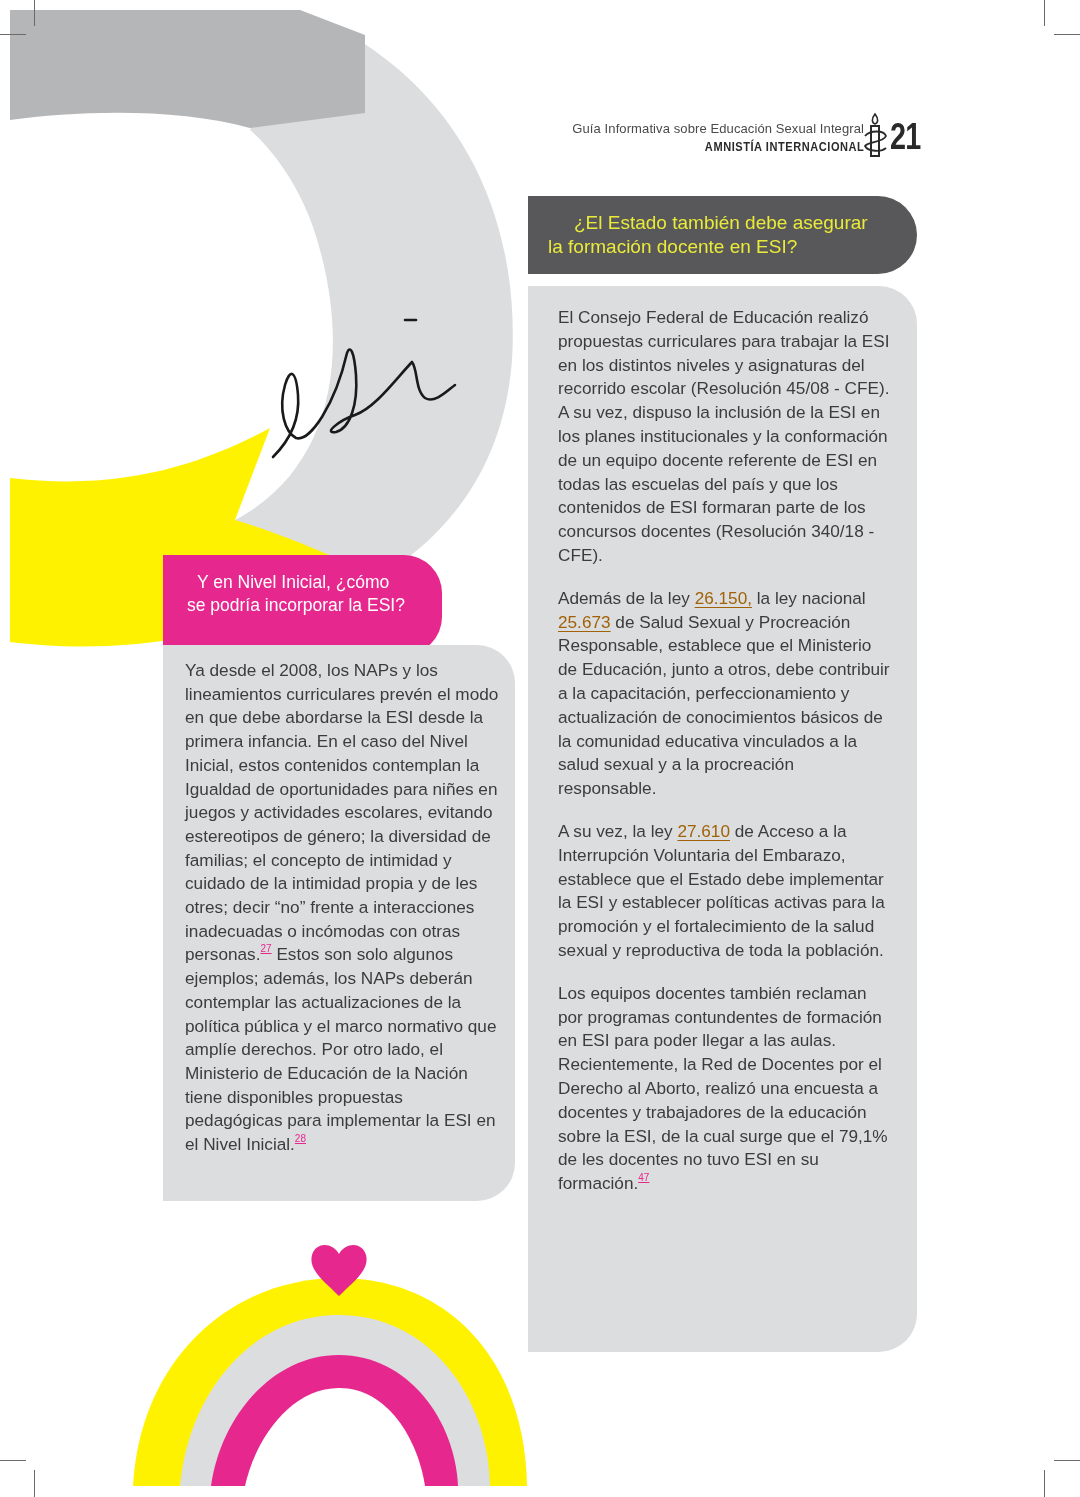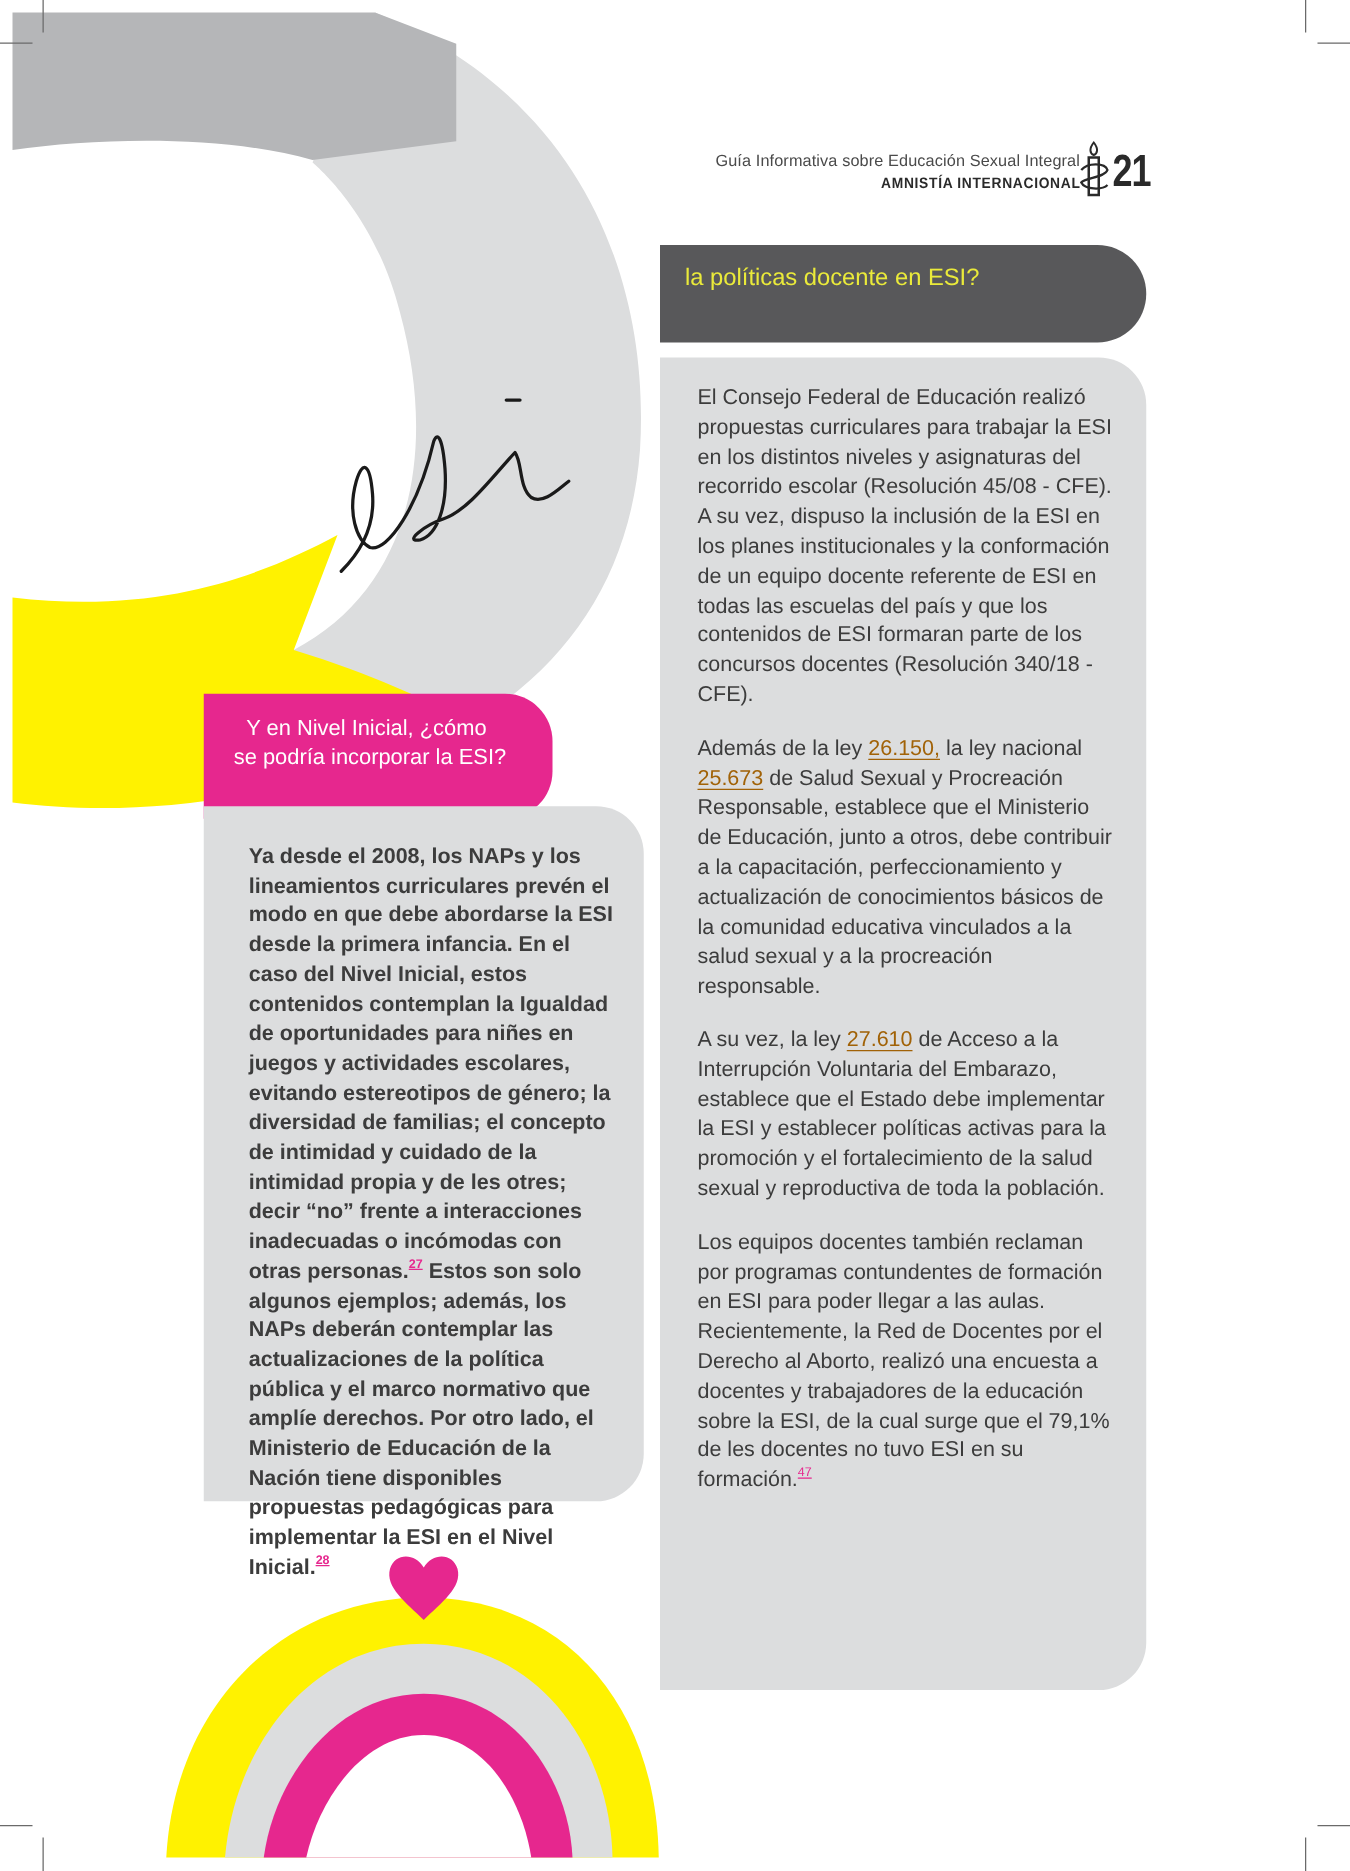--- a/index.html
+++ b/index.html
@@ -46,21 +46,21 @@
       box-sizing: border-box; padding: 16px 0 0 24px;
     }
     .q-pink .l1 { padding-left: 10px; display: block; }
 
     .card-left {
       position: absolute; left: 163px; top: 645px; width: 352px; height: 556px;
       background: #dcddde; border-radius: 0 38px 38px 0;
       box-sizing: border-box; padding: 14px 10px 0 22px;
       font-size: 17.2px; line-height: 23.7px; color: #3c3c3c;
     }
-    .card-left p { margin: 14px; font-weight: bold; }
+    .card-left p { margin: 0; }
 
     .link { color: #a16207; text-decoration: underline; text-underline-offset: 3px; }
     sup.fn { font-size: 10px; color: #e6278e; text-decoration: underline; vertical-align: 8px; line-height: 0; }
 
     .crop { position: absolute; background: #6a6a6a; }
   </style>
 </head>
 <body>
 
 <svg class="deco" width="1080" height="1497" viewBox="0 0 1080 1497">
@@ -109,21 +109,22 @@
   <div><span class="header-org">AMNISTÍA INTERNACIONAL</span></div>
 </div>
 <svg class="logo" width="26" height="46" viewBox="0 0 26 46">
   <path d="M 13 2 C 9 7, 10 11, 13 12 C 16 11, 17 7, 13 2 Z" fill="none" stroke="#2a2a2a" stroke-width="1.6"></path>
   <rect x="9" y="14" width="8" height="30" fill="none" stroke="#2a2a2a" stroke-width="2"></rect>
   <path d="M 3 24 C 8 18, 22 18, 24 24 C 22 30, 6 30, 3 34 C 6 40, 20 40, 24 36" fill="none" stroke="#2a2a2a" stroke-width="1.8"></path>
 </svg>
 <div class="page-num">21</div>
 
 <div class="q-dark">
-  <span>la políticas docente en ESI?</span>
+  <span class="l1">¿El Estado también debe asegurar</span>
+  <span>la formación docente en ESI?</span>
 </div>
 
 <div class="card-right">
   <p>El Consejo Federal de Educación realizó propuestas curriculares para trabajar la ESI en los distintos niveles y asignaturas del recorrido escolar (Resolución 45/08 - CFE). A su vez, dispuso la inclusión de la ESI en los planes institucionales y la conformación de un equipo docente referente de ESI en todas las escuelas del país y que los contenidos de ESI formaran parte de los concursos docentes (Resolución 340/18 - CFE).</p>
   <p><span>Además de la ley </span><span class="link">26.150,</span><span> la ley nacional </span><span class="link">25.673</span><span> de Salud Sexual y Procreación Responsable, establece que el Ministerio de Educación, junto a otros, debe contribuir a la capacitación, perfeccionamiento y actualización de conocimientos básicos de la comunidad educativa vinculados a la salud sexual y a la procreación responsable.</span></p>
   <p><span>A su vez, la ley </span><span class="link">27.610</span><span> de Acceso a la Interrupción Voluntaria del Embarazo, establece que el Estado debe implementar la ESI y establecer políticas activas para la promoción y el fortalecimiento de la salud sexual y reproductiva de toda la población.</span></p>
   <p><span>Los equipos docentes también reclaman por programas contundentes de formación en ESI para poder llegar a las aulas. Recientemente, la Red de Docentes por el Derecho al Aborto, realizó una encuesta a docentes y trabajadores de la educación sobre la ESI, de la cual surge que el 79,1% de les docentes no tuvo ESI en su formación.</span><sup class="fn">47</sup></p>
 </div>
 
 <div class="q-pink">

